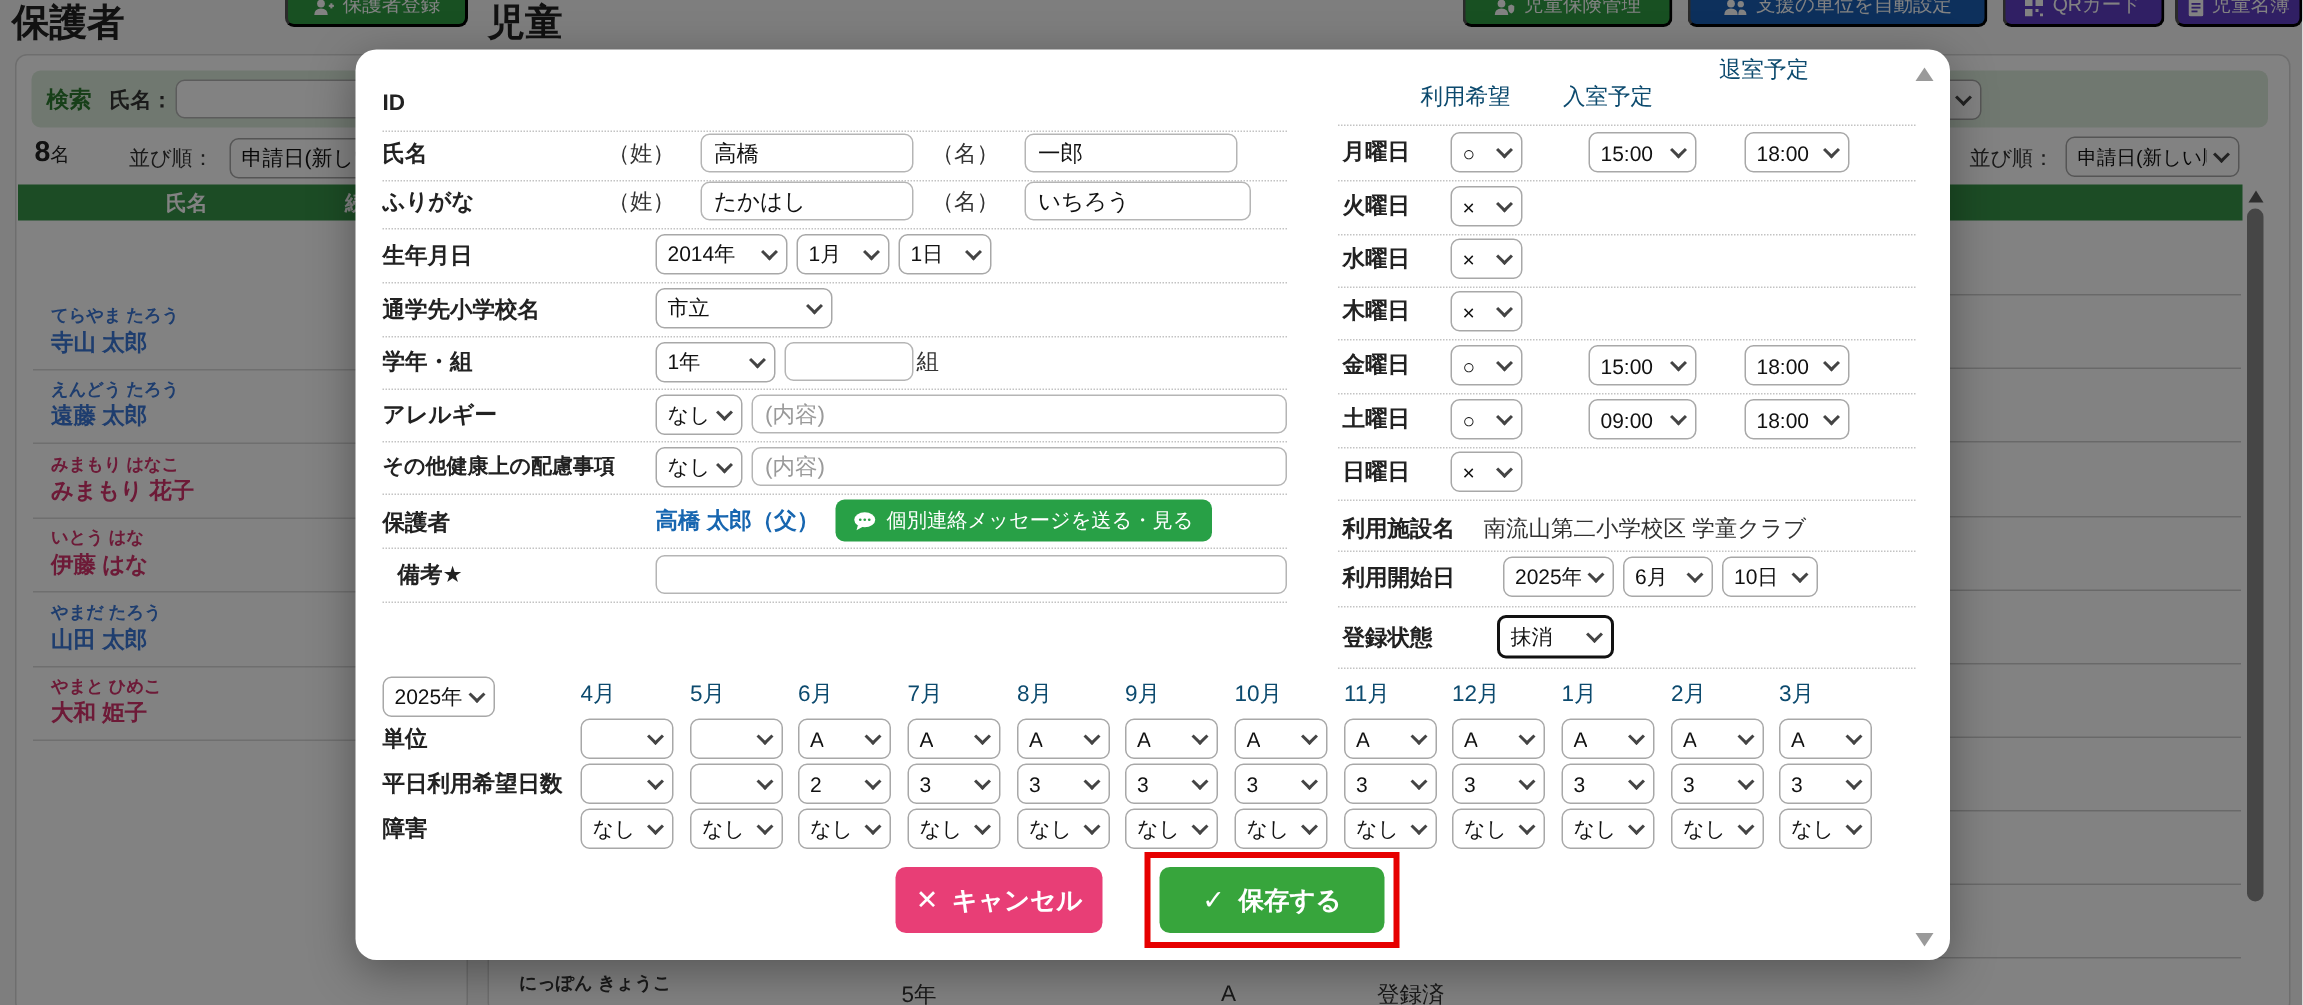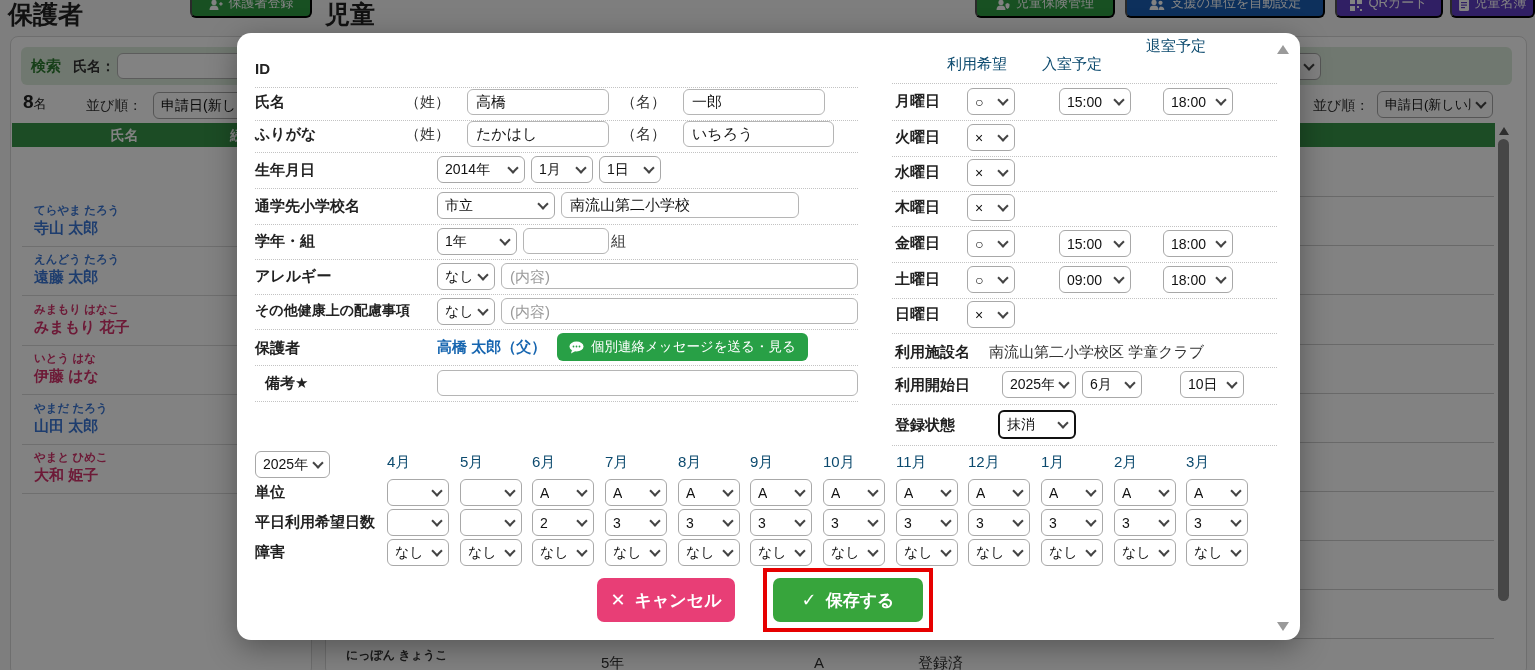--- a/index.html
+++ b/index.html
@@ -231,21 +231,20 @@
       <span class="v">1日</span>
       <i class="chev"></i>
     </span>
   <div class="dot" style="left:18px;top:155px;width:603px;"></div>
 
   <span class="mlabel" style="left:18px;top:164px;">通学先小学校名</span>
   <span class="sel" style="left:200px;top:159px;width:118px;">
       <span class="v">市立</span>
       <i class="chev"></i>
     </span>
-  <input class="inp abs" style="left: 324px; top: 159px; width: 238px;" value="南流山第二小学校">
   <div class="dot" style="left:18px;top:191px;width:603px;"></div>
 
   <span class="mlabel" style="left:18px;top:199px;">学年・組</span>
   <span class="sel" style="left:200px;top:195px;width:80px;">
       <span class="v">1年</span>
       <i class="chev"></i>
     </span>
   <input class="inp abs" style="left: 286px; top: 195px; width: 86px;">
   <span class="sublab" style="left:374px;top:199px;">組</span>
   <div class="dot" style="left:18px;top:226px;width:603px;"></div>
@@ -386,21 +385,21 @@
 
   <span class="mlabel" style="left:658px;top:343px;">利用開始日</span>
   <span class="sel" style="left:765px;top:338px;width:74px;">
       <span class="v">2025年</span>
       <i class="chev"></i>
     </span>
   <span class="sel" style="left:845px;top:338px;width:60px;">
       <span class="v">6月</span>
       <i class="chev"></i>
     </span>
-  <span class="sel" style="left:911px;top:338px;width:64px;margin-left:32px;">
+  <span class="sel" style="left:911px;top:338px;width:64px;">
       <span class="v">10日</span>
       <i class="chev"></i>
     </span>
   <div class="dot" style="left:655px;top:371px;width:385px;"></div>
 
   <span class="mlabel" style="left:658px;top:383px;">登録状態</span>
   <span class="sel focused" style="left:761px;top:377px;width:78px;height:29px;">
       <span class="v">抹消</span>
       <i class="chev"></i>
     </span>

